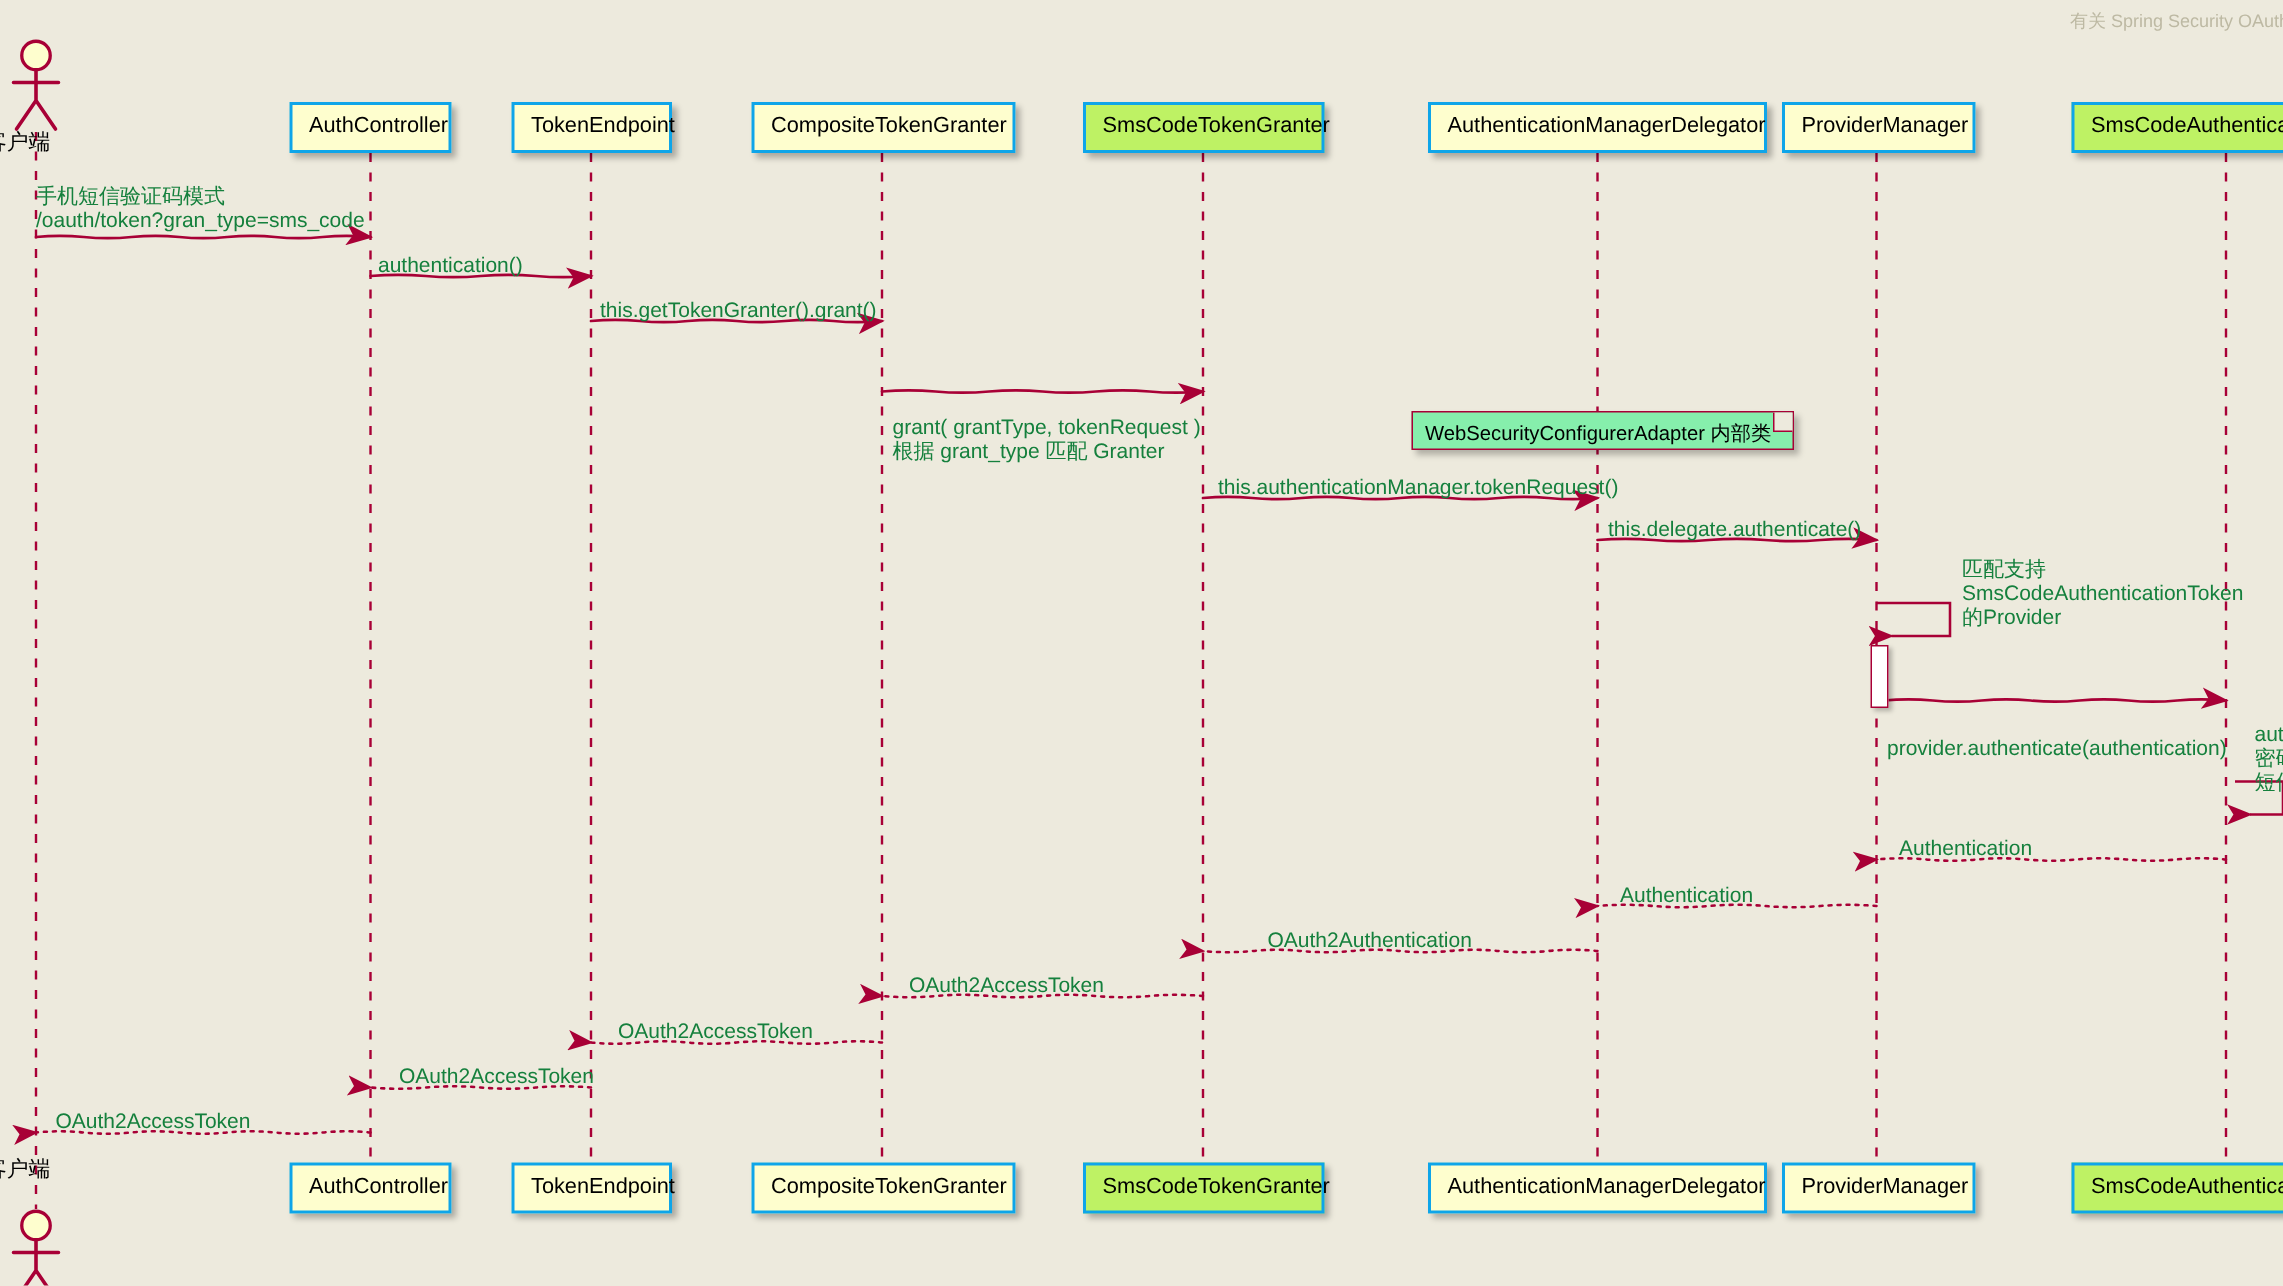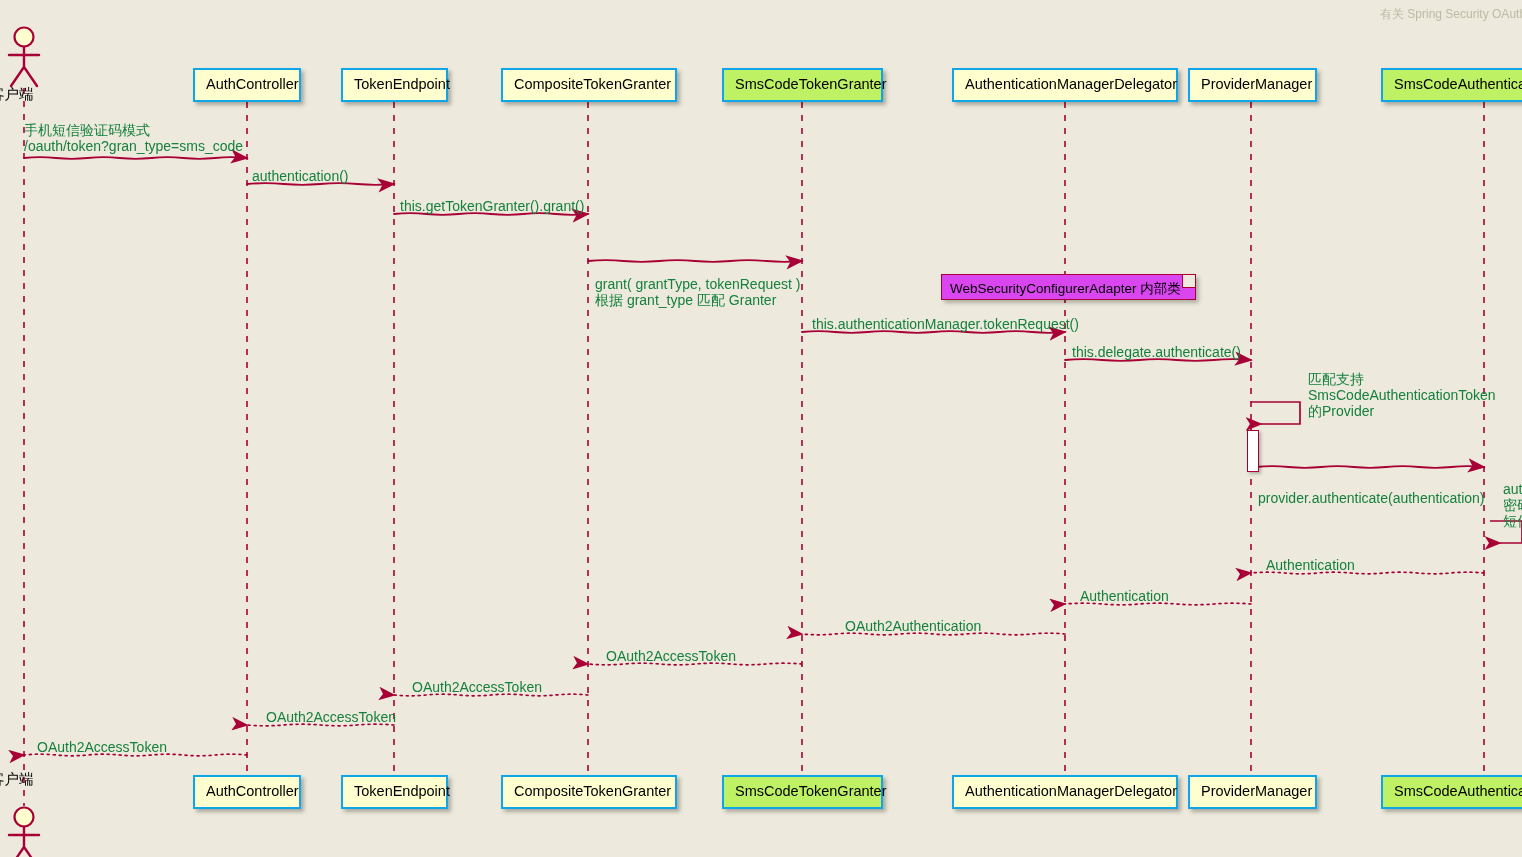--- a/index.html
+++ b/index.html
@@ -25,21 +25,21 @@
     white-space:nowrap;
     box-sizing:border-box;
     box-shadow:3px 3px 4px rgba(0,0,0,.28);
     text-align:center;
   }
   .pbox.green{background:#bef264;}
 
   
   .note{
     position:absolute;
-    background:#d946ef;
+    background:#86efac;
     border:1px solid #A80036;
     color:#000;
     font-size:13.5px;
     padding:5px 22px 5px 8px;
     white-space:nowrap;
     box-shadow:3px 3px 4px rgba(0,0,0,.25);
     box-sizing:border-box;
   }
   .note .fold{
     position:absolute;right:0;top:0;

